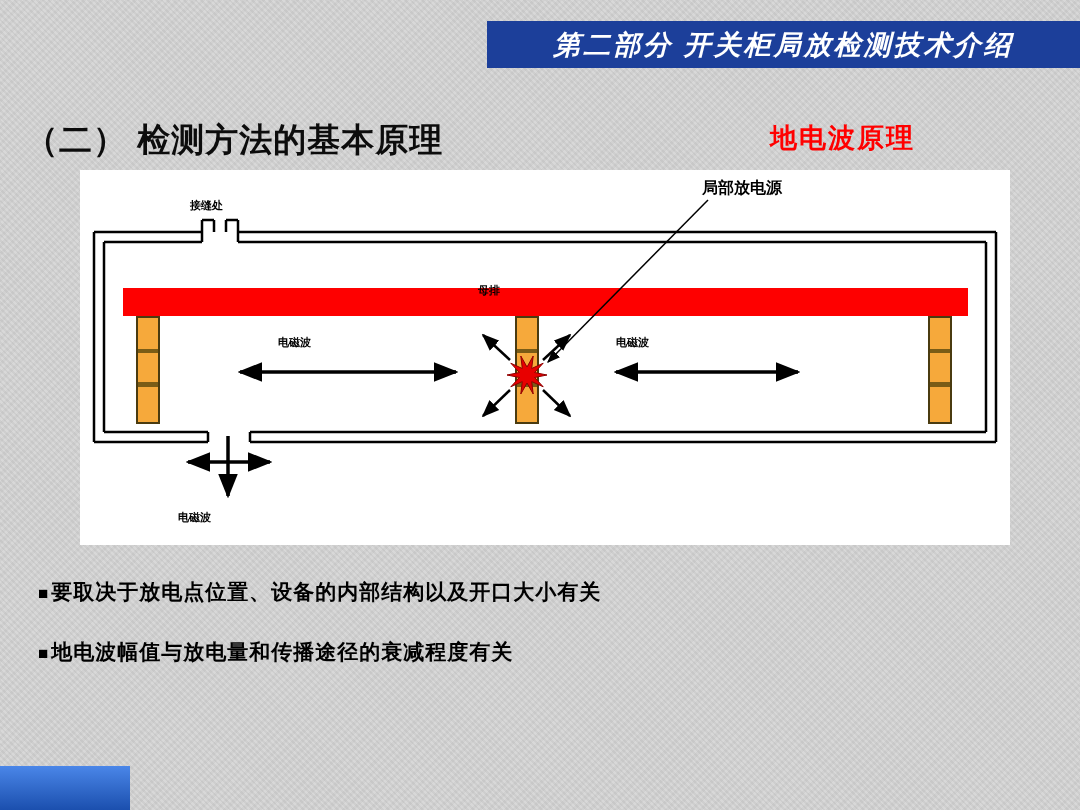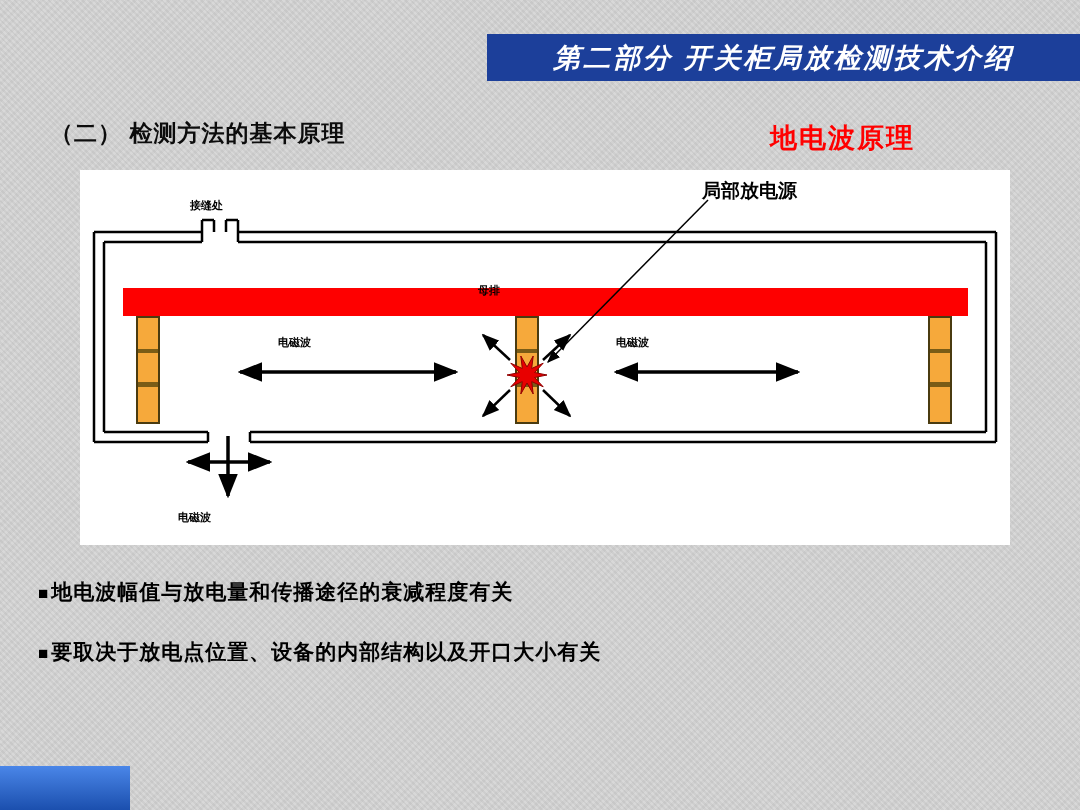--- a/index.html
+++ b/index.html
@@ -9,29 +9,29 @@
     background:#9a9a9a;
   }
   .slide {
     position:relative; width:1080px; height:810px; overflow:hidden;
     background-color:#d3d3d3;
     background-image:
       repeating-linear-gradient(45deg, rgba(255,255,255,.07) 0 2px, rgba(0,0,0,.03) 2px 4px),
       repeating-linear-gradient(-45deg, rgba(255,255,255,.05) 0 3px, rgba(110,110,110,.05) 3px 6px);
   }
   .header-bar {
-    position:absolute; left:487px; top:34px; width:593px; height:47px;
+    position:absolute; left:487px; top:21px; width:593px; height:47px;
     background:#1c3f9a; color:#ffffff;
     display:flex; align-items:center; justify-content:center;
     font-style:italic; font-weight:bold; font-size:27px; letter-spacing:3px;
     white-space:nowrap;
   }
   .section-title {
-    position:absolute; left:50px; top:118px;
-    font-size:23px; font-weight:bold; color:#0c0c0c; letter-spacing:1px;
+    position:absolute; left:25px; top:118px;
+    font-size:33px; font-weight:bold; color:#0c0c0c; letter-spacing:1px;
   }
   .topic-title {
     position:absolute; left:770px; top:120px;
     font-size:27px; font-weight:bold; color:#ff0000; letter-spacing:2px;
   }
   .diagram-panel {
     position:absolute; left:80px; top:170px; width:930px; height:375px;
     background:#ffffff;
   }
   .busbar {
@@ -48,21 +48,21 @@
   }
   .ins-left   { left:56px; }
   .ins-center { left:435px; }
   .ins-right  { left:848px; }
   .diagram-svg { position:absolute; left:0; top:0; width:930px; height:375px; }
   .dlabel {
     position:absolute; font-weight:bold; color:#000; font-size:11px;
     white-space:nowrap;
   }
   .lbl-seam    { left:110px; top:28px; }
-  .lbl-pdsrc   { left:622px; top:8px; font-size:19px; }
+  .lbl-pdsrc   { left:622px; top:8px; font-size:16px; }
   .lbl-busbar  { left:398px; top:113px; }
   .lbl-em-left { left:198px; top:165px; }
   .lbl-em-right{ left:536px; top:165px; }
   .lbl-em-bottom{ left:98px; top:340px; }
   .bullets { position:absolute; left:38px; top:578px; }
   .bullet {
     font-size:21px; font-weight:bold; color:#000;
     margin-bottom:32px; letter-spacing:1px; white-space:nowrap;
   }
   .bullet .marker { font-size:17px; margin-right:2px; }
@@ -132,22 +132,22 @@
     <div class="dlabel lbl-seam">接缝处</div>
     <div class="dlabel lbl-pdsrc">局部放电源</div>
     <div class="dlabel lbl-busbar">母排</div>
     <div class="dlabel lbl-em-left">电磁波</div>
     <div class="dlabel lbl-em-right">电磁波</div>
     <div class="dlabel lbl-em-bottom">电磁波</div>
   </div>
 
   <div class="bullets">
     <div class="bullet">
-      <span class="marker">■</span><span>地电波幅值与放电量和传播途径的衰减程度有关</span>
+      <span class="marker">■</span><span>要取决于放电点位置、设备的内部结构以及开口大小有关</span>
     </div>
     <div class="bullet">
-      <span class="marker">■</span><span>要取决于放电点位置、设备的内部结构以及开口大小有关</span>
+      <span class="marker">■</span><span>地电波幅值与放电量和传播途径的衰减程度有关</span>
     </div>
   </div>
 
   <div class="footer-accent"></div>
 
 </div>
 
 </body></html>

